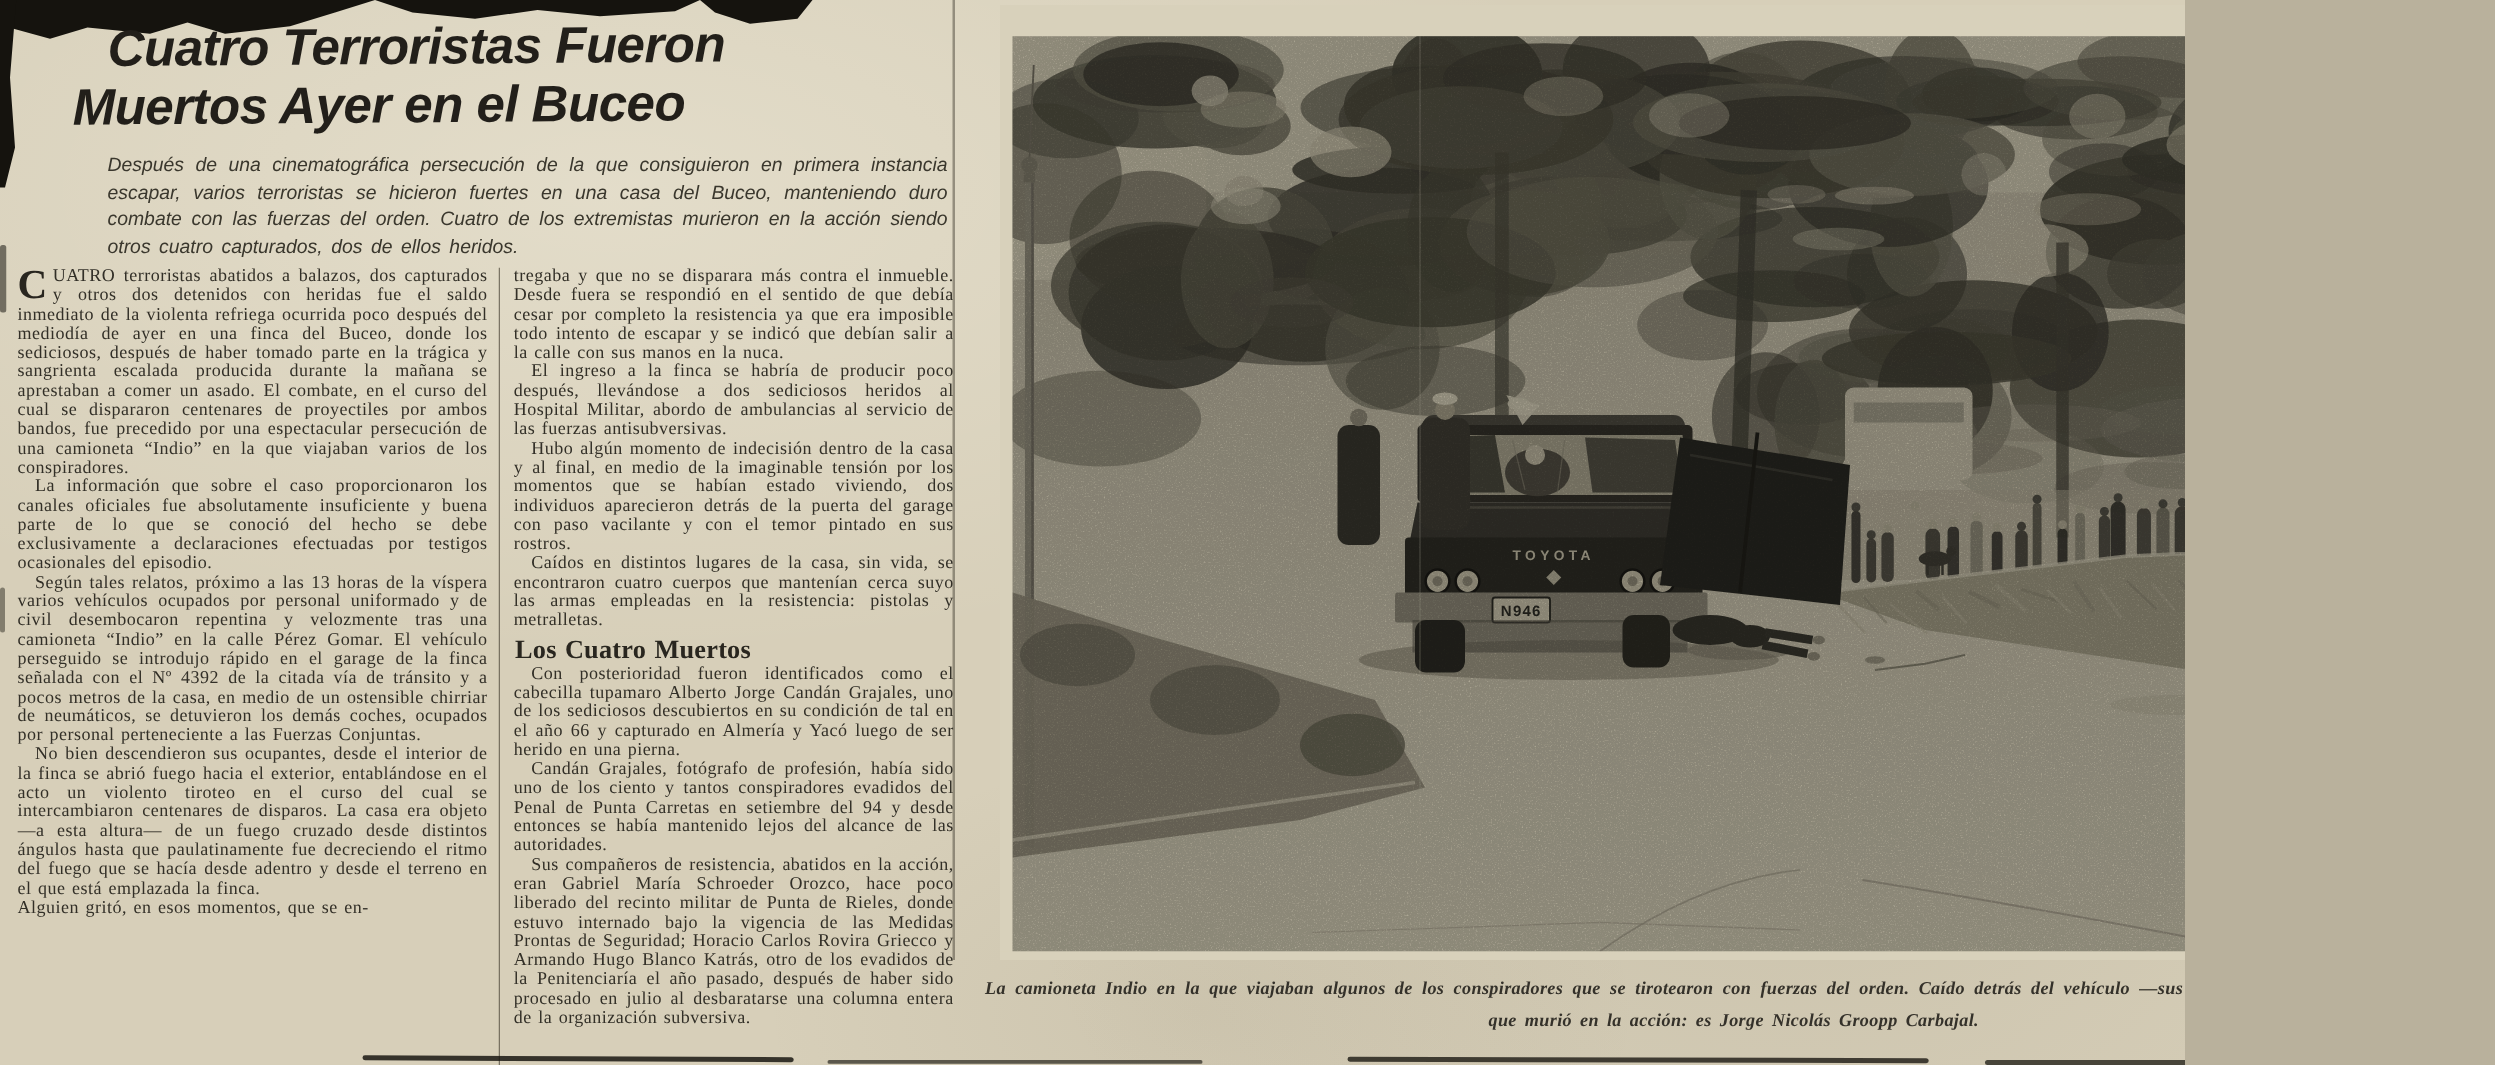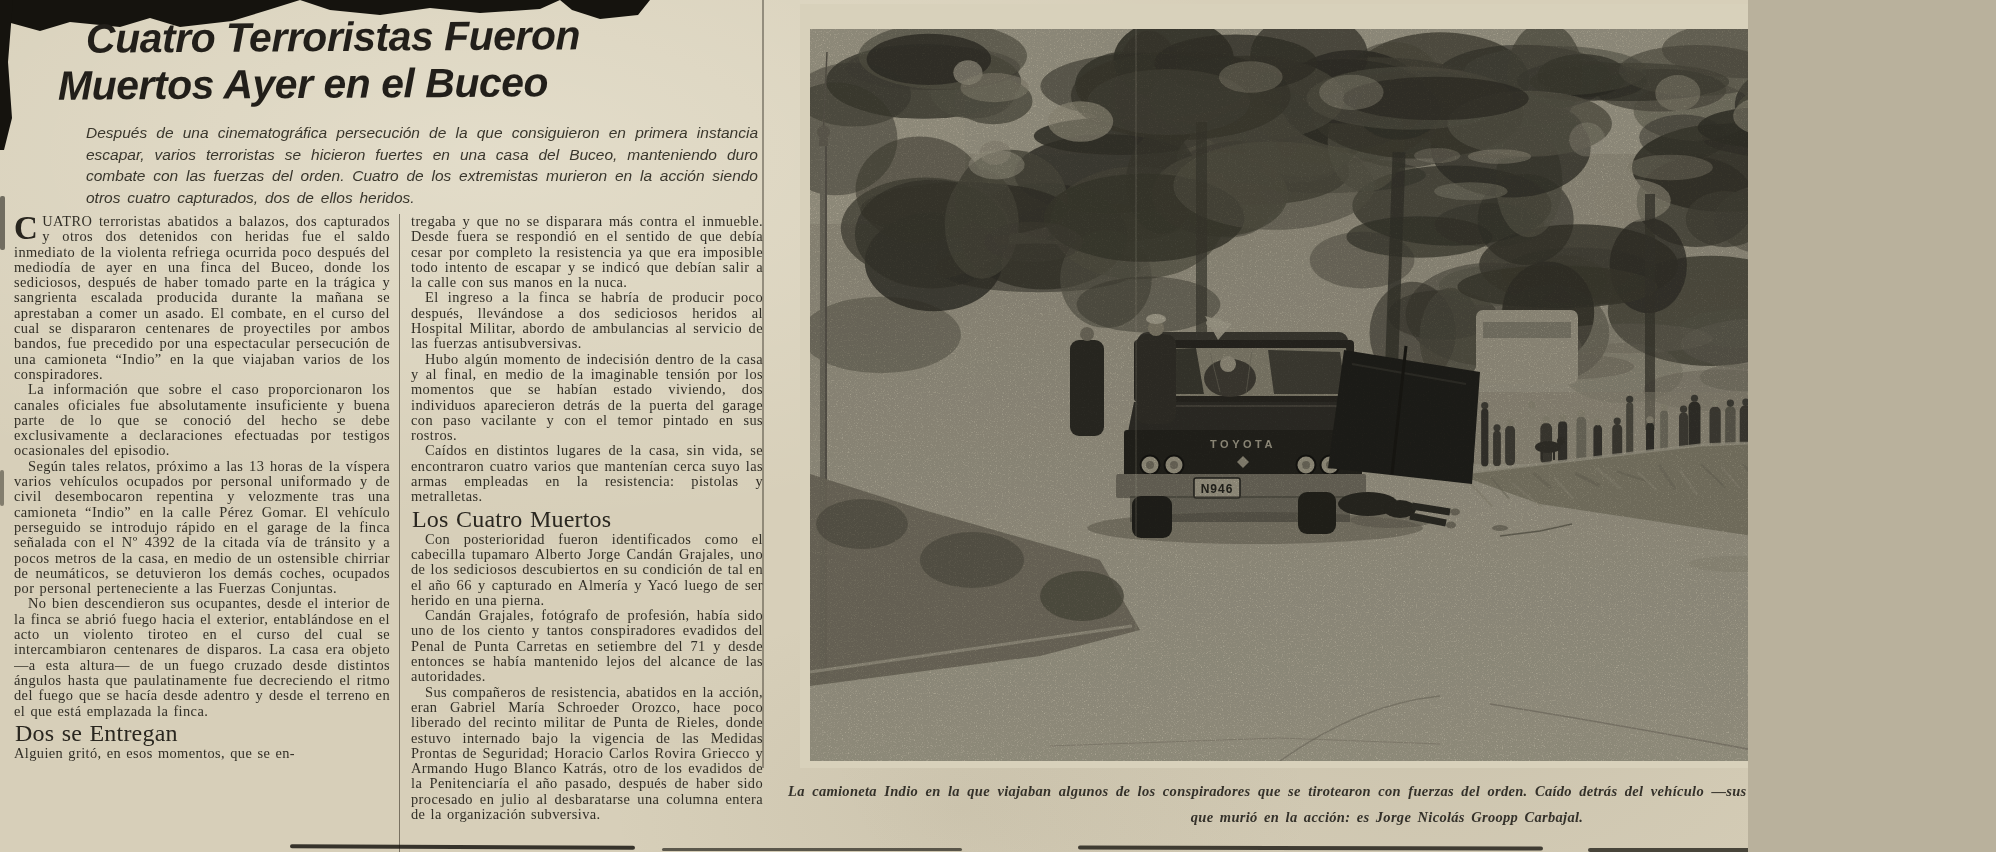--- a/index.html
+++ b/index.html
@@ -21,21 +21,21 @@
   .lede{position:absolute;left:86px;top:122px;width:672px;
     font-family:"Liberation Sans",sans-serif;font-weight:400;font-style:italic;
     font-size:15.5px;line-height:21.5px;color:#3a372d;text-align:justify;word-spacing:2.5px;}
   .columns{position:absolute;left:14px;top:214px;width:750px;height:640px;display:flex;overflow:hidden;}
   .col{font-size:14.4px;line-height:15.3px;text-align:justify;color:#322f27;
     letter-spacing:0.4px;word-spacing:1.2px;}
   .col p{margin:0;text-indent:14px;}
   .col p.noindent{text-indent:0;}
   .col1{width:376px;padding-right:9px;}
   .col2{width:352px;padding-left:11px;border-left:1.5px solid rgba(88,82,68,.75);}
-  .col h3{font-size:24px;line-height:22px;margin:3px 0 2px 1px;font-weight:400;color:#29261f;letter-spacing:0.2px;}
+  .col h3{font-size:21px;line-height:22px;margin:3px 0 2px 1px;font-weight:700;color:#29261f;letter-spacing:0.2px;}
   .dropcap{float:left;font-weight:700;font-size:33px;line-height:27px;padding:1px 4px 0 0;color:#29261f;}
   .fold-line{position:absolute;left:762px;top:0;width:2px;height:768px;background:rgba(58,53,43,.45);}
   .photo-wrap{position:absolute;left:800px;top:4px;width:1226px;height:764px;}
   .caption{position:absolute;left:788px;top:778px;width:1198px;
     font-family:"Liberation Serif",serif;font-weight:700;font-style:italic;
     font-size:14.5px;line-height:26px;color:#34312a;text-align:justify;text-align-last:center;
     letter-spacing:0.3px;word-spacing:2.5px;}
   .mark{position:absolute;background:#1a1812;border-radius:2px;}
   .bm1{left:290px;top:845px;width:345px;height:4px;opacity:.85;transform:rotate(.25deg);}
   .bm2{left:662px;top:848px;width:300px;height:3px;opacity:.65;}
@@ -61,31 +61,30 @@
   <div class="headline l2">Muertos Ayer en el Buceo</div>
 
   <div class="lede">Después de una cinematográfica persecución de la que consiguieron en primera instancia escapar, varios terroristas se hicieron fuertes en una casa del Buceo, manteniendo duro combate con las fuerzas del orden. Cuatro de los extremistas murieron en la acción siendo otros cuatro capturados, dos de ellos heridos.</div>
 
   <div class="columns">
     <div class="col col1">
       <p class="noindent"><span class="dropcap">C</span><span>UATRO terroristas abatidos a balazos, dos capturados y otros dos detenidos con heridas fue el saldo inmediato de la violenta refriega ocurrida poco después del mediodía de ayer en una finca del Buceo, donde los sediciosos, después de haber tomado parte en la trágica y sangrienta escalada producida durante la mañana se aprestaban a comer un asado. El combate, en el curso del cual se dispararon centenares de proyectiles por ambos bandos, fue precedido por una espectacular persecución de una camioneta “Indio” en la que viajaban varios de los conspiradores.</span></p>
       <p>La información que sobre el caso proporcionaron los canales oficiales fue absolutamente insuficiente y buena parte de lo que se conoció del hecho se debe exclusivamente a declaraciones efectuadas por testigos ocasionales del episodio.</p>
       <p>Según tales relatos, próximo a las 13 horas de la víspera varios vehículos ocupados por personal uniformado y de civil desembocaron repentina y velozmente tras una camioneta “Indio” en la calle Pérez Gomar. El vehículo perseguido se introdujo rápido en el garage de la finca señalada con el Nº 4392 de la citada vía de tránsito y a pocos metros de la casa, en medio de un ostensible chirriar de neumáticos, se detuvieron los demás coches, ocupados por personal perteneciente a las Fuerzas Conjuntas.</p>
       <p>No bien descendieron sus ocupantes, desde el interior de la finca se abrió fuego hacia el exterior, entablándose en el acto un violento tiroteo en el curso del cual se intercambiaron centenares de disparos. La casa era objeto —a esta altura— de un fuego cruzado desde distintos ángulos hasta que paulatinamente fue decreciendo el ritmo del fuego que se hacía desde adentro y desde el terreno en el que está emplazada la finca.</p>
-      <h3>Dos se Entregan</h3>
       <p class="noindent">Alguien gritó, en esos momentos, que se en-</p>
     </div>
     <div class="col col2">
       <p class="noindent">tregaba y que no se disparara más contra el inmueble. Desde fuera se respondió en el sentido de que debía cesar por completo la resistencia ya que era imposible todo intento de escapar y se indicó que debían salir a la calle con sus manos en la nuca.</p>
       <p>El ingreso a la finca se habría de producir poco después, llevándose a dos sediciosos heridos al Hospital Militar, abordo de ambulancias al servicio de las fuerzas antisubversivas.</p>
       <p>Hubo algún momento de indecisión dentro de la casa y al final, en medio de la imaginable tensión por los momentos que se habían estado viviendo, dos individuos aparecieron detrás de la puerta del garage con paso vacilante y con el temor pintado en sus rostros.</p>
-      <p>Caídos en distintos lugares de la casa, sin vida, se encontraron cuatro varios que mantenían cerca suyo las armas empleadas en la resistencia: pistolas y metralletas.</p>
+      <p>Caídos en distintos lugares de la casa, sin vida, se encontraron cuatro cuerpos que mantenían cerca suyo las armas empleadas en la resistencia: pistolas y metralletas.</p>
       <h3>Los Cuatro Muertos</h3>
       <p>Con posterioridad fueron identificados como el cabecilla tupamaro Alberto Jorge Candán Grajales, uno de los sediciosos descubiertos en su condición de tal en el año 66 y capturado en Almería y Yacó luego de ser herido en una pierna.</p>
-      <p>Candán Grajales, fotógrafo de profesión, había sido uno de los ciento y tantos conspiradores evadidos del Penal de Punta Carretas en setiembre del 71 y desde entonces se había mantenido lejos del alcance de las autoridades.</p>
+      <p>Candán Grajales, fotógrafo de profesión, había sido uno de los ciento y tantos conspiradores evadidos del Penal de Punta Carretas en setiembre del 94 y desde entonces se había mantenido lejos del alcance de las autoridades.</p>
       <p>Sus compañeros de resistencia, abatidos en la acción, eran Gabriel María Schroeder Orozco, hace poco liberado del recinto militar de Punta de Rieles, donde estuvo internado bajo la vigencia de las Medidas Prontas de Seguridad; Horacio Carlos Rovira Griecco y Armando Hugo Blanco Katrás, otro de los evadidos de la Penitenciaría el año pasado, después de haber sido procesado en julio al desbaratarse una columna entera de la organización subversiva.</p>
     </div>
   </div>
 
   <div class="fold-line"></div>
 
   <div class="photo-wrap">
     <svg id="photoSvg" width="1226" height="764" viewBox="0 0 1226 764">
       <defs>
         <linearGradient id="roadG" x1="0" y1="0" x2="0" y2="1">

